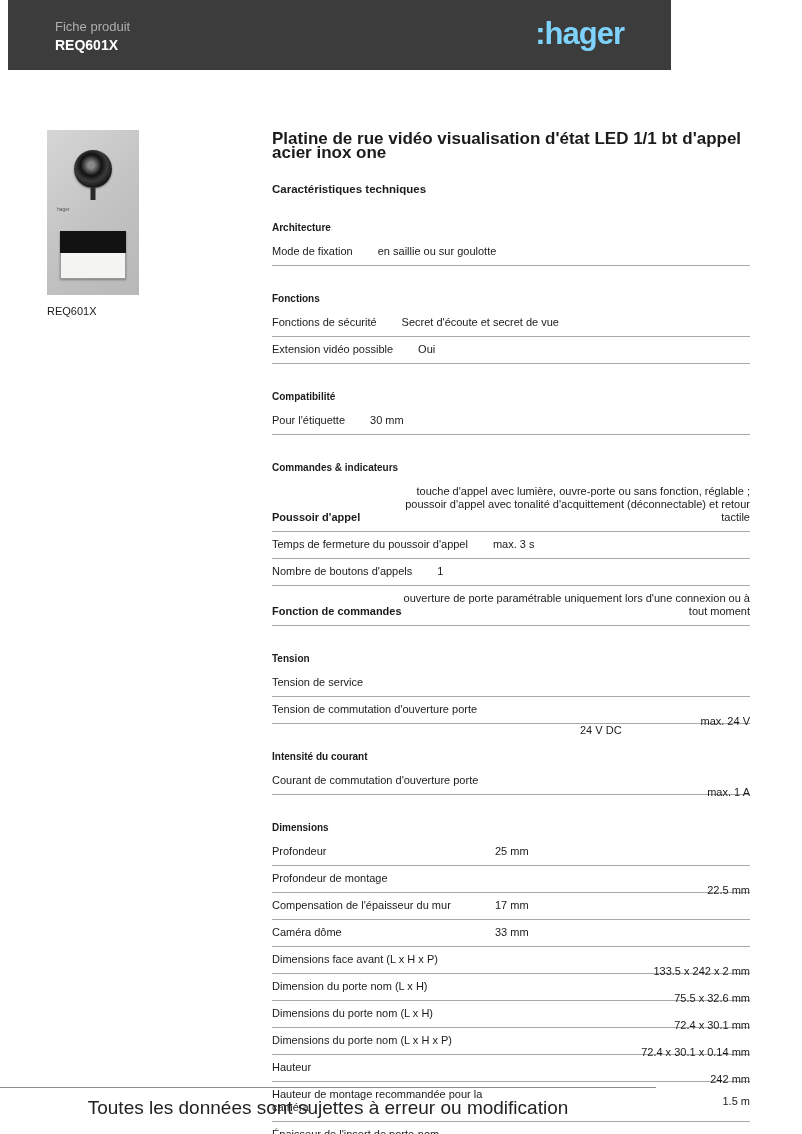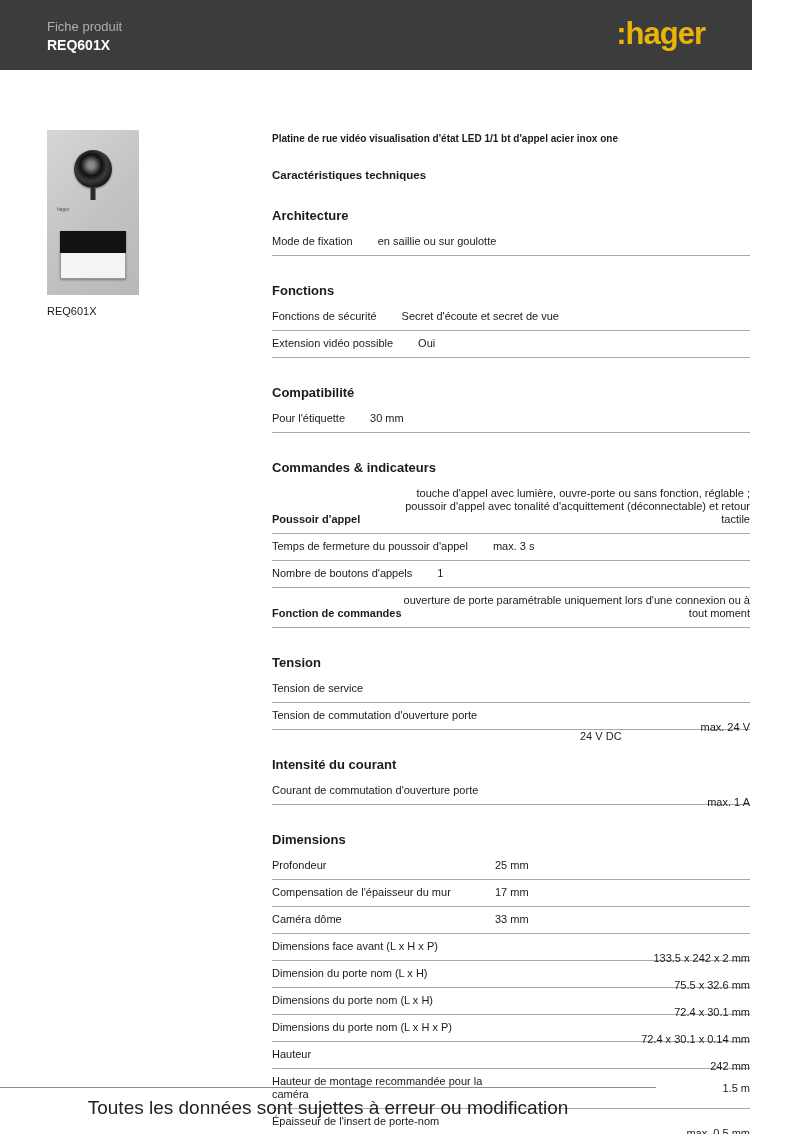--- a/index.html
+++ b/index.html
@@ -7,34 +7,34 @@
   body {
     width:802px; height:1134px;
     position:relative;
     font-family:"Liberation Sans","DejaVu Sans",sans-serif;
     color:#1b1b1b;
     overflow:hidden;
   }
 
   
   .header {
-    position:absolute; top:0; left:0; width:752px; height:70px;
+    position:absolute; top:0; left:8px; width:663px; height:70px;
     background:#3c3c3c;
   }
   .header .doc-type {
     position:absolute; left:47px; top:19px;
     font-size:13px; color:#aeaeae;
   }
   .header .product-code {
     position:absolute; left:47px; top:37px;
     font-size:14px; font-weight:bold; color:#ffffff;
   }
   .header .brand-logo {
     position:absolute; right:47px; top:16px;
-    font-size:31px; font-weight:800; color:#eab308;
+    font-size:31px; font-weight:800; color:#7dd3fc;
     letter-spacing:-1px;
   }
 
   
   .left-col { position:absolute; left:47px; top:130px; width:95px; }
   .product-image {
     width:92px; height:165px; position:relative;
     background:linear-gradient(135deg,#d6d6d6 0%,#c2c2c2 55%,#b8b8b8 100%);
   }
   .camera-dome {
@@ -57,25 +57,25 @@
     box-shadow:0 1px 2px rgba(0,0,0,.35);
   }
   .button-module .module-top { width:100%; height:46%; background:#121212; }
   .button-module .module-nameplate { width:100%; height:54%; background:#f4f4f2; border:1px solid #9a9a9a; border-top:none; }
   .image-caption {
     margin-top:10px; font-size:11px; color:#1b1b1b;
   }
 
   
   .right-col { position:absolute; left:272px; top:132px; width:478px; }
-  .spec-title { font-size:10px; font-weight:bold; line-height:14px; }
+  .spec-title { font-size:17px; font-weight:bold; line-height:14px; }
   .spec-subtitle { font-size:11.5px; font-weight:bold; margin-top:23px; }
 
   .section-heading {
-    font-size:13px; font-weight:bold;
+    font-size:10px; font-weight:bold;
     margin:27px 0 6px 0;
   }
   .row {
     position:relative;
     border-bottom:1px solid #a9a9a9;
     padding:6px 0 7px 0;
     font-size:11px; line-height:13px;
   }
   .align-inline .value { margin-left:25px;text-align:right; }
   .align-mid  .value { position:absolute; left:223px; top:6px; }
@@ -153,20 +153,21 @@
         <div class="row align-mid2"><span class="label">Tension de service</span><span class="value">24 V DC</span></div>
         <div class="row align-right"><span class="label">Tension de commutation d'ouverture porte</span><span class="value">max. 24 V</span></div>
       </div>
       <div>
         <div class="section-heading">Intensité du courant</div>
         <div class="row align-right"><span class="label">Courant de commutation d'ouverture porte</span><span class="value">max. 1 A</span></div>
       </div>
       <div>
         <div class="section-heading">Dimensions</div>
         <div class="row align-mid"><span class="label">Profondeur</span><span class="value">25 mm</span></div>
+        <div class="row align-right"><span class="label">Profondeur de montage</span><span class="value">22.5 mm</span></div>
         <div class="row align-mid"><span class="label">Compensation de l'épaisseur du mur</span><span class="value">17 mm</span></div>
         <div class="row align-mid"><span class="label">Caméra dôme</span><span class="value">33 mm</span></div>
         <div class="row align-right"><span class="label">Dimensions face avant (L x H x P)</span><span class="value">133.5 x 242 x 2 mm</span></div>
         <div class="row align-right"><span class="label">Dimension du porte nom (L x H)</span><span class="value">75.5 x 32.6 mm</span></div>
         <div class="row align-right"><span class="label">Dimensions du porte nom (L x H)</span><span class="value">72.4 x 30.1 mm</span></div>
         <div class="row align-right"><span class="label">Dimensions du porte nom (L x H x P)</span><span class="value">72.4 x 30.1 x 0.14 mm</span></div>
         <div class="row align-right"><span class="label">Hauteur</span><span class="value">242 mm</span></div>
         <div class="row align-right label-wrap">
           <span class="label">Hauteur de montage recommandée pour la caméra</span>
           <span class="value">1.5 m</span>

